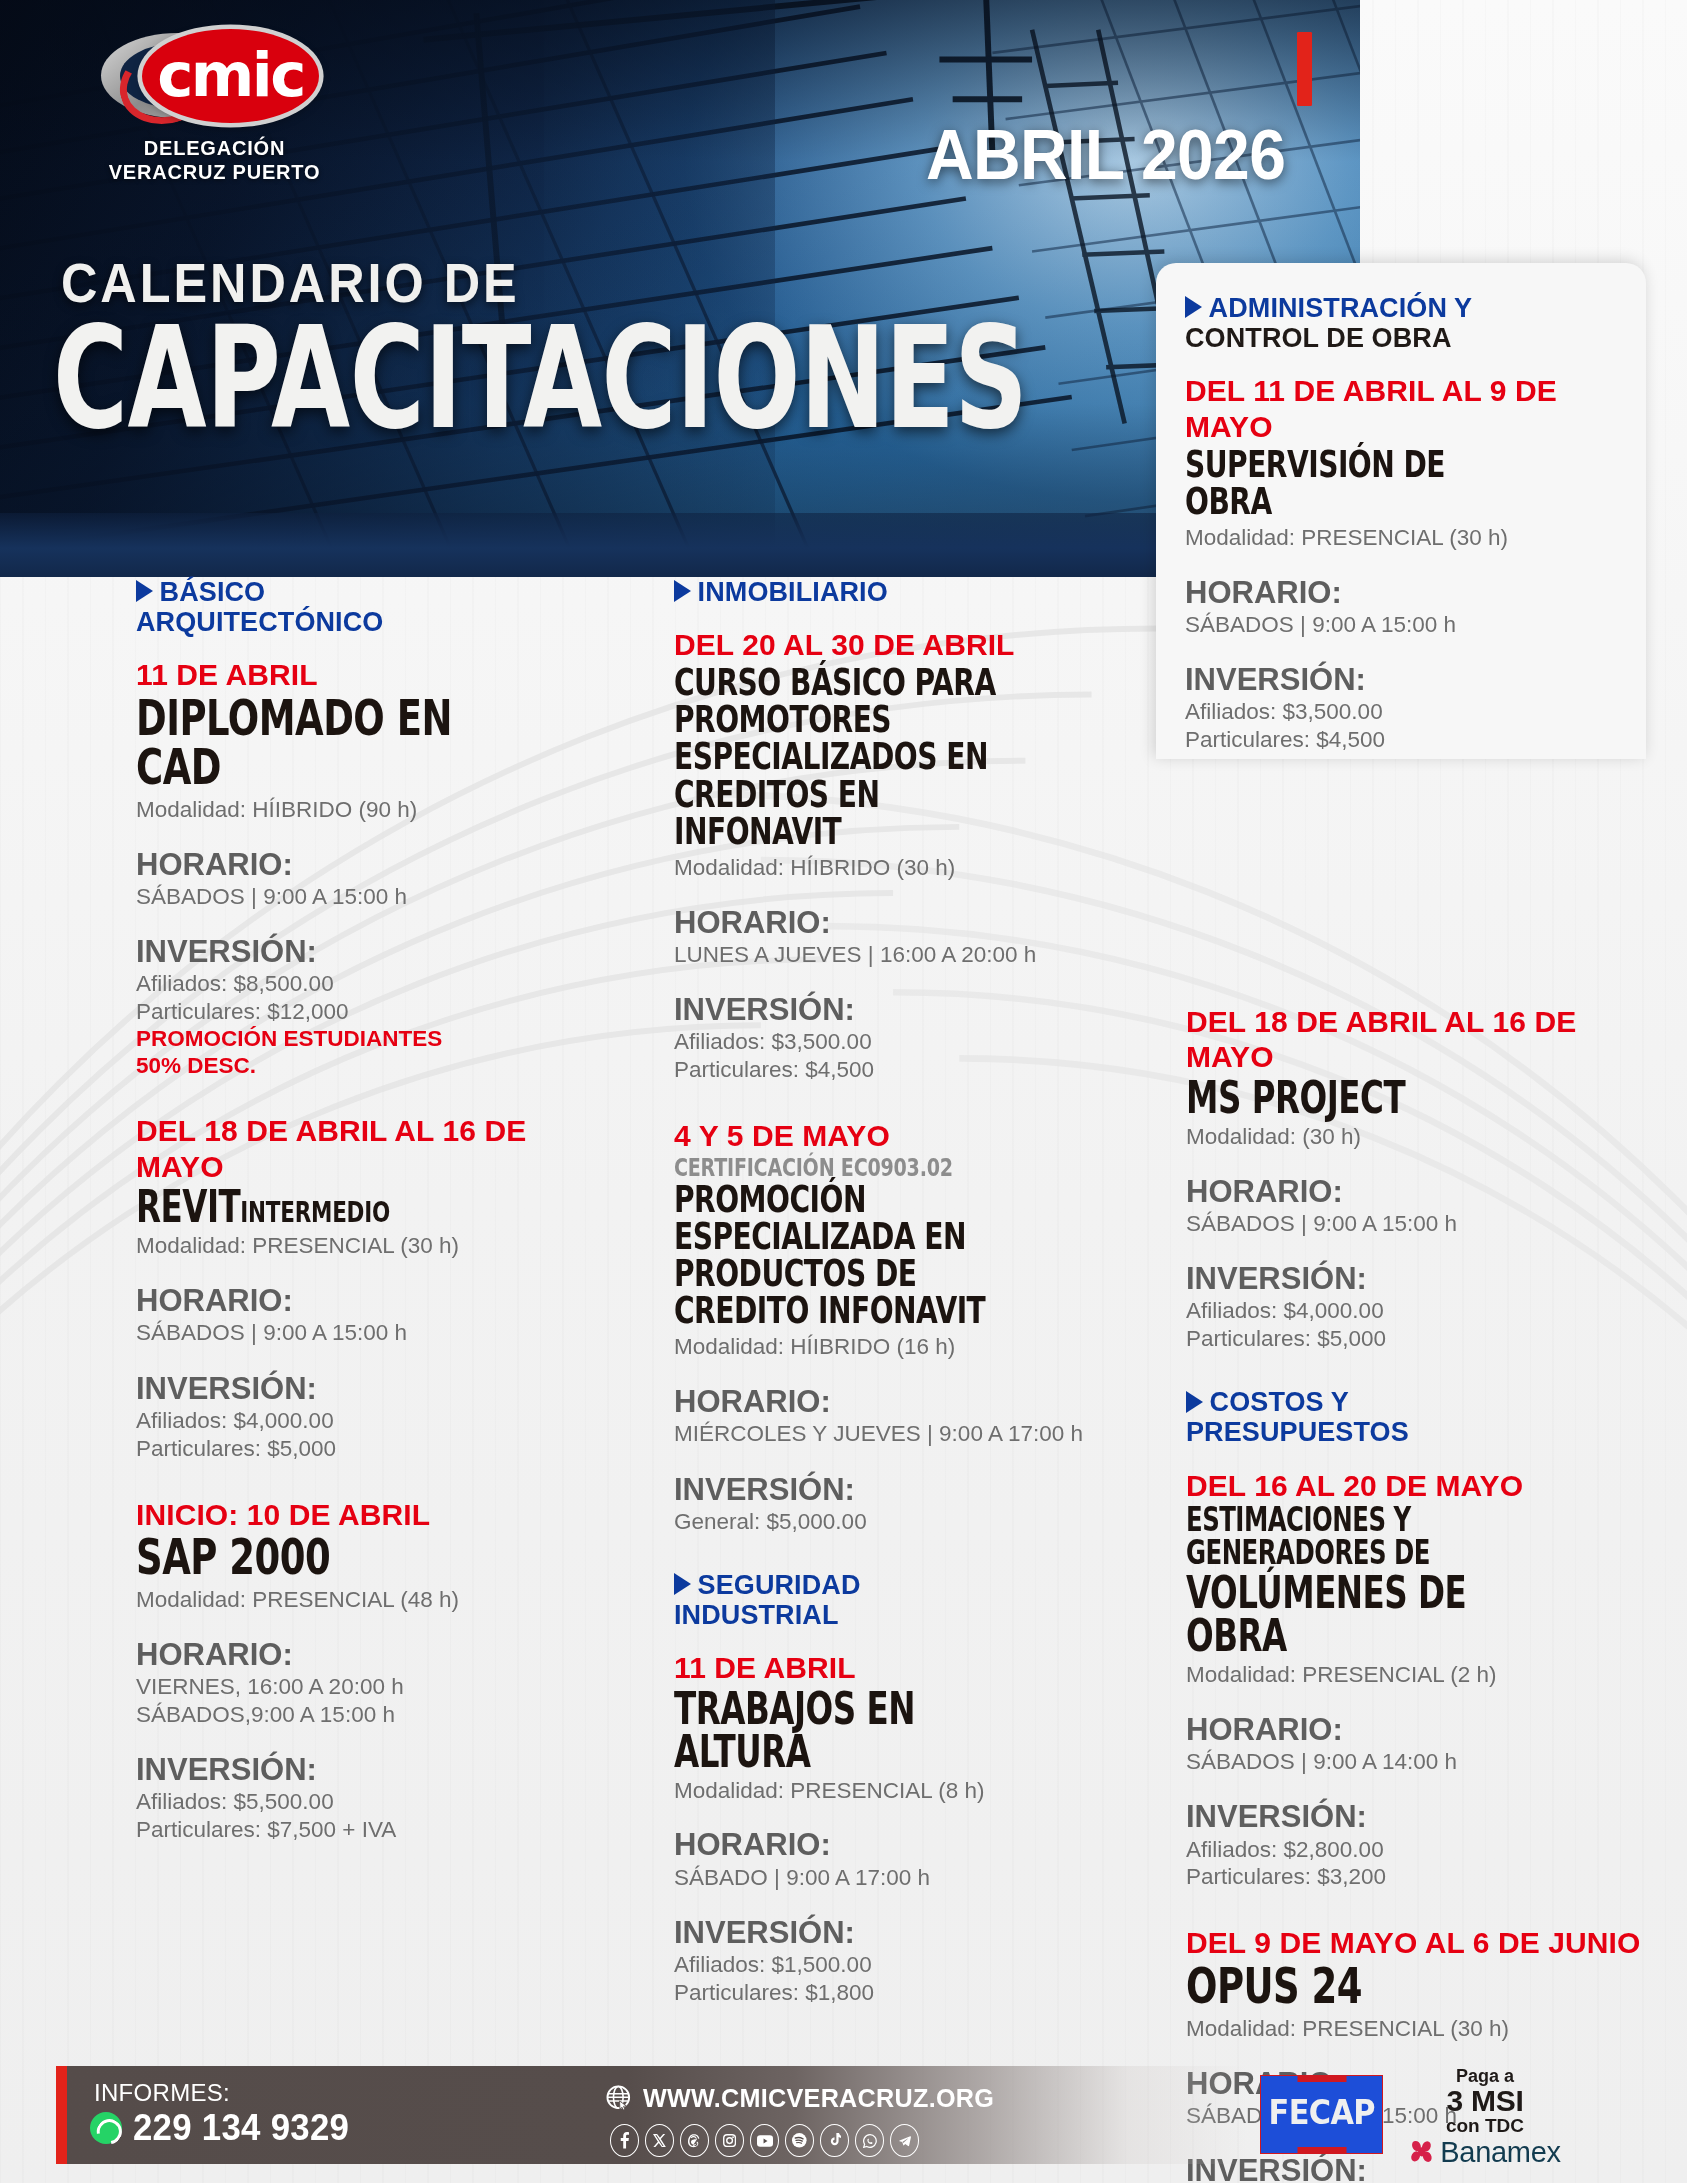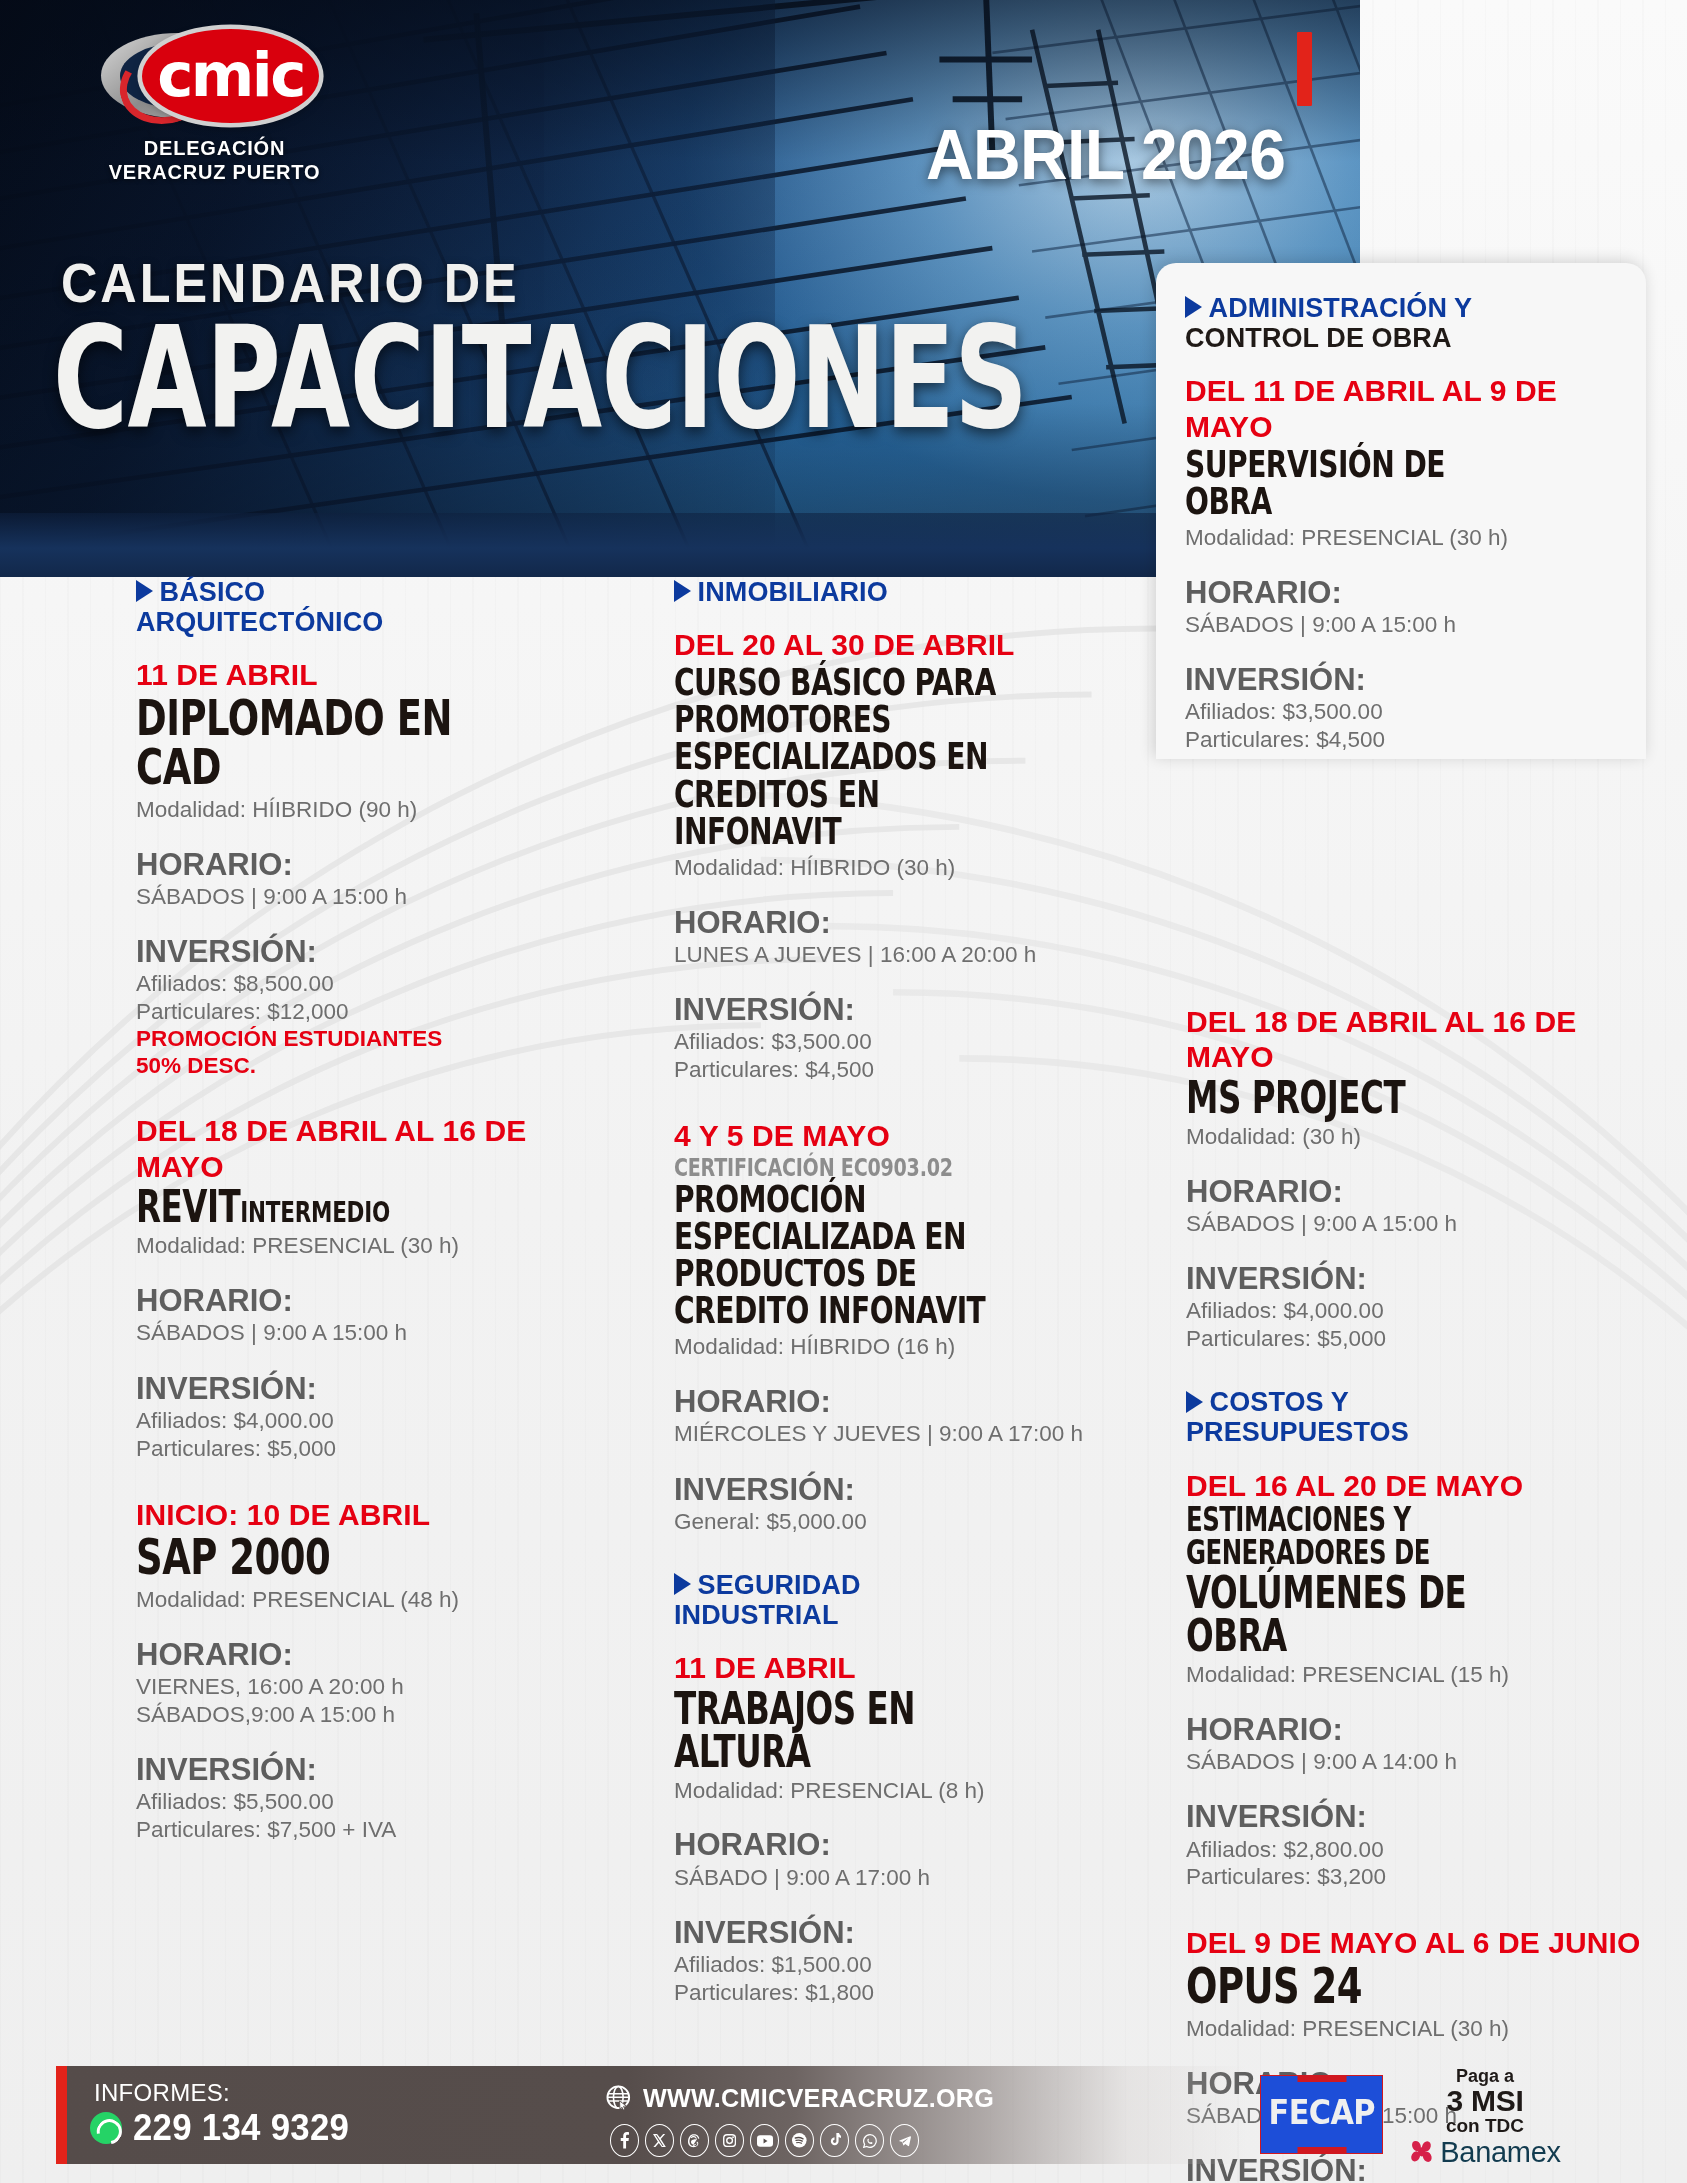--- a/index.html
+++ b/index.html
@@ -705,21 +705,21 @@
 
       <div class="cat-head" style="margin-top:26.5px">
         <span class="tri"></span><span>COSTOS Y</span><br>
         <span>PRESUPUESTOS</span>
       </div>
 
       <div class="course">
         <div class="c-date">DEL 16 AL 20 DE MAYO</div>
         <div class="c-title t-sm">ESTIMACIONES Y GENERADORES DE</div>
         <div class="c-title t-lg">VOLÚMENES DE OBRA</div>
-        <div class="c-mod">Modalidad: PRESENCIAL (15 h)</div>
+        <div class="c-mod">Modalidad: PRESENCIAL (2 h)</div>
         <div class="c-lbl">HORARIO:</div>
         <div class="c-val">SÁBADOS | 9:00 A 14:00 h</div>
         <div class="c-lbl">INVERSIÓN:</div>
         <div class="c-val">Afiliados: $2,800.00</div>
         <div class="c-val">Particulares: $3,200</div>
       </div>
 
       <div class="course">
         <div class="c-date">DEL 9 DE MAYO AL 6 DE JUNIO</div>
         <div class="c-title t-xl">OPUS 24</div>

